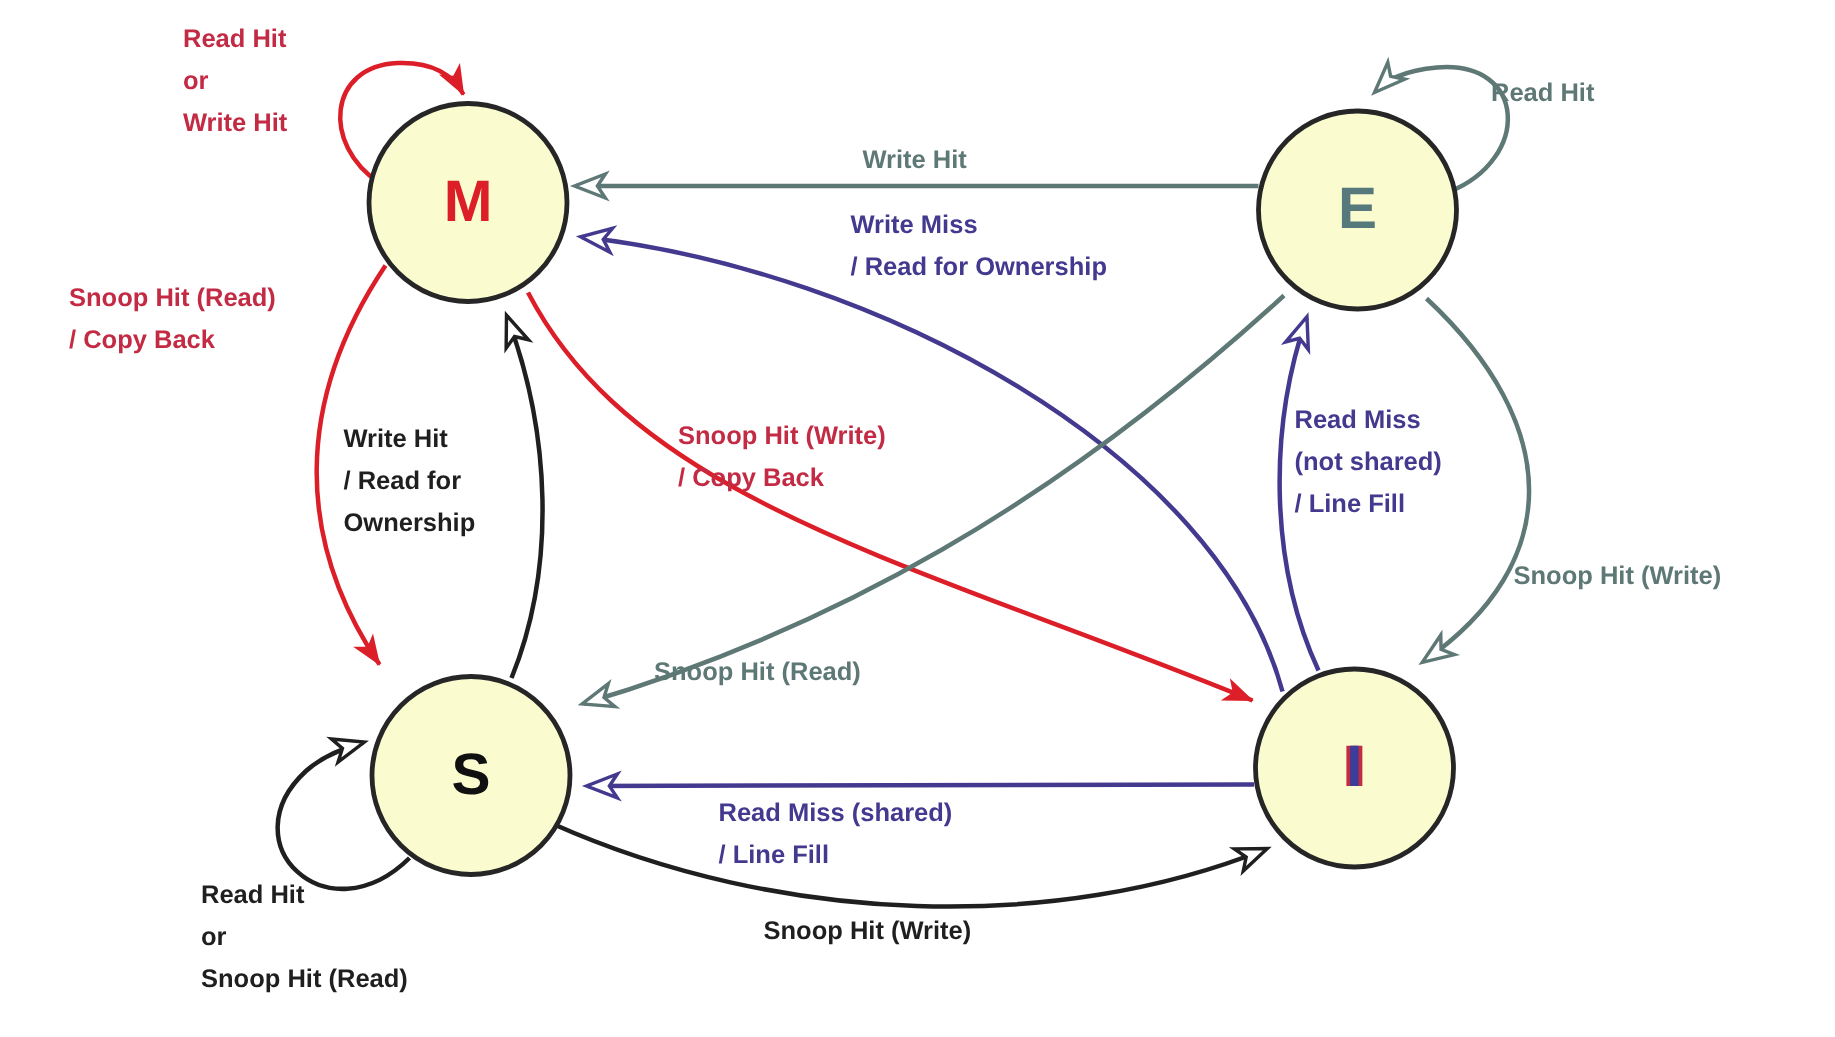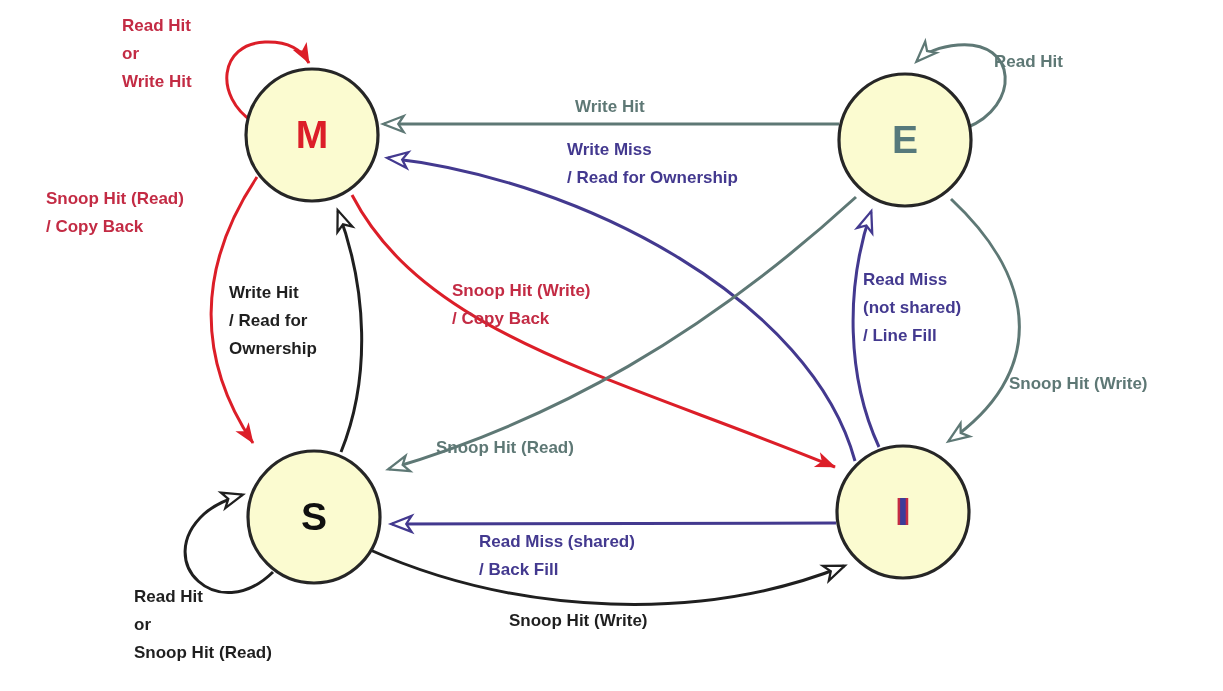--- a/index.html
+++ b/index.html
@@ -111,15 +111,15 @@
   <div class="edge-label t-black" style="left:229px; top:279px;">Write Hit
 / Read for
 Ownership</div>
   <div class="edge-label t-black" style="left:509px; top:607px;">Snoop Hit (Write)</div>
   <div class="edge-label t-purple" style="left:567px; top:136px;">Write Miss
 / Read for Ownership</div>
   <div class="edge-label t-purple" style="left:863px; top:266px;">Read Miss
 (not shared)
 / Line Fill</div>
   <div class="edge-label t-purple" style="left:479px; top:528px;">Read Miss (shared)
-/ Back Fill</div>
+/ Line Fill</div>
 
 </div>
 
 </body></html>

